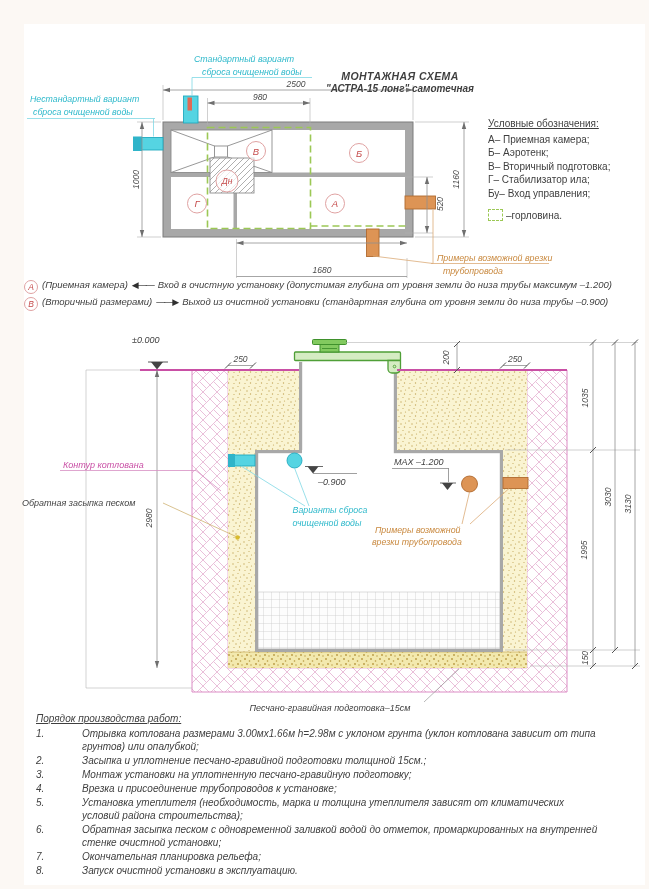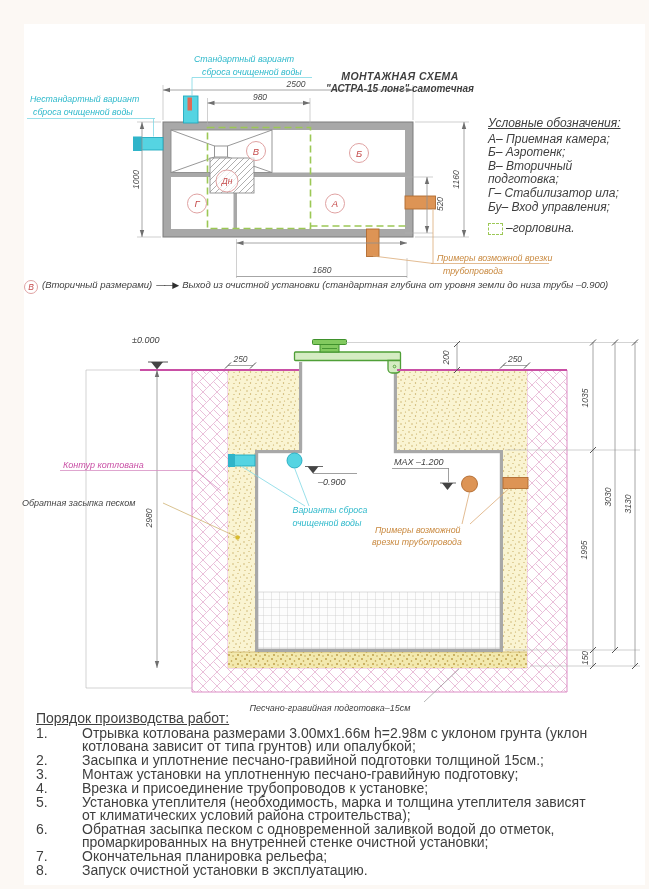--- a/index.html
+++ b/index.html
@@ -8,34 +8,34 @@
   .page{position:absolute;left:24px;top:24px;width:621px;height:861px;background:#ffffff;}
   .lay{position:absolute;z-index:2;}
   svg.draw{position:absolute;left:0;top:0;z-index:1;}
 
   
   .title-block{left:250px;top:22px;width:300px;text-align:center;font-style:italic;font-weight:700;}
   .title-l1{font-size:10.5px;letter-spacing:.4px;margin-top:48px;}
   .title-l2{font-size:10px;margin-top:1px;}
 
   
-  .legend{left:488px;top:117px;width:158px;font-style:italic;font-size:12px;line-height:13.6px;}
+  .legend{left:488px;top:117px;width:158px;font-size:10px;line-height:13.6px;}
   .legend-title{text-decoration:underline;margin-bottom:2px;}
   .legend-gor{display:flex;align-items:center;margin-top:8px;}
   .gor-box{display:inline-block;width:13px;height:10px;border:1.6px dashed #9cc855;margin-right:3px;}
 
   
   .notes{left:24px;top:278px;width:616px;font-style:italic;font-size:9.5px;line-height:13px;}
   .note{margin-bottom:1px;}
   .note-circle{display:inline-block;width:12px;height:12px;border:1px solid #e0a2a2;border-radius:50%;
       color:#c54a4a;font-size:8.5px;line-height:12px;text-align:center;margin-right:4px;vertical-align:-2px;}
   .note-arrow{font-style:normal;color:#2f2f2f;margin:0 4px;letter-spacing:-1px;font-size:9px;}
 
   
-  .worklist{left:36px;top:712px;width:566px;font-size:14px;line-height:13px;}
+  .worklist{left:36px;top:712px;width:566px;font-style:italic;font-size:10px;line-height:13px;}
   .work-title{text-decoration:underline;margin-bottom:2px;}
   .wrow{display:flex;margin-bottom:1px;}
   .wnum{width:46px;flex:0 0 46px;}
   .wtxt{flex:1;}
 
   
   svg .dt{font:italic 8.5px "Liberation Sans",sans-serif;fill:#4a4a4a;}
   svg .dt9{font:italic 9px "Liberation Sans",sans-serif;fill:#3f3f3f;}
   svg .comp{font:italic 9.5px "Liberation Sans",sans-serif;fill:#c54a4a;}
   svg .comp-s{font:italic 8.5px "Liberation Sans",sans-serif;fill:#c54a4a;}
@@ -370,20 +370,23 @@
     <div class="legend-item">Г– Стабилизатор ила;</div>
     <div class="legend-item">Бу– Вход управления;</div>
     <div class="legend-gor">
       <span class="gor-box"></span>
       <span>–горловина.</span>
     </div>
   </div>
 
   <div class="lay notes">
     <div class="note">
+      <span class="note-circle">А</span><span>(Приемная камера)</span><span class="note-arrow">◀——</span><span>Вход в очистную установку (допустимая глубина от уровня земли до низа трубы максимум –1.200)</span>
+    </div>
+    <div class="note">
       <span class="note-circle">В</span><span>(Вторичный размерами)</span><span class="note-arrow">——▶</span><span>Выход из очистной установки (стандартная глубина от уровня земли до низа трубы –0.900)</span>
     </div>
   </div>
 
   <div class="lay worklist">
     <div class="work-title">Порядок производства работ:</div>
     <div class="wrow">
         <span class="wnum">1.</span>
         <span class="wtxt">Отрывка котлована размерами 3.00мх1.66м h=2.98м с уклоном грунта (уклон котлована зависит от типа грунтов) или опалубкой;</span>
       </div>

